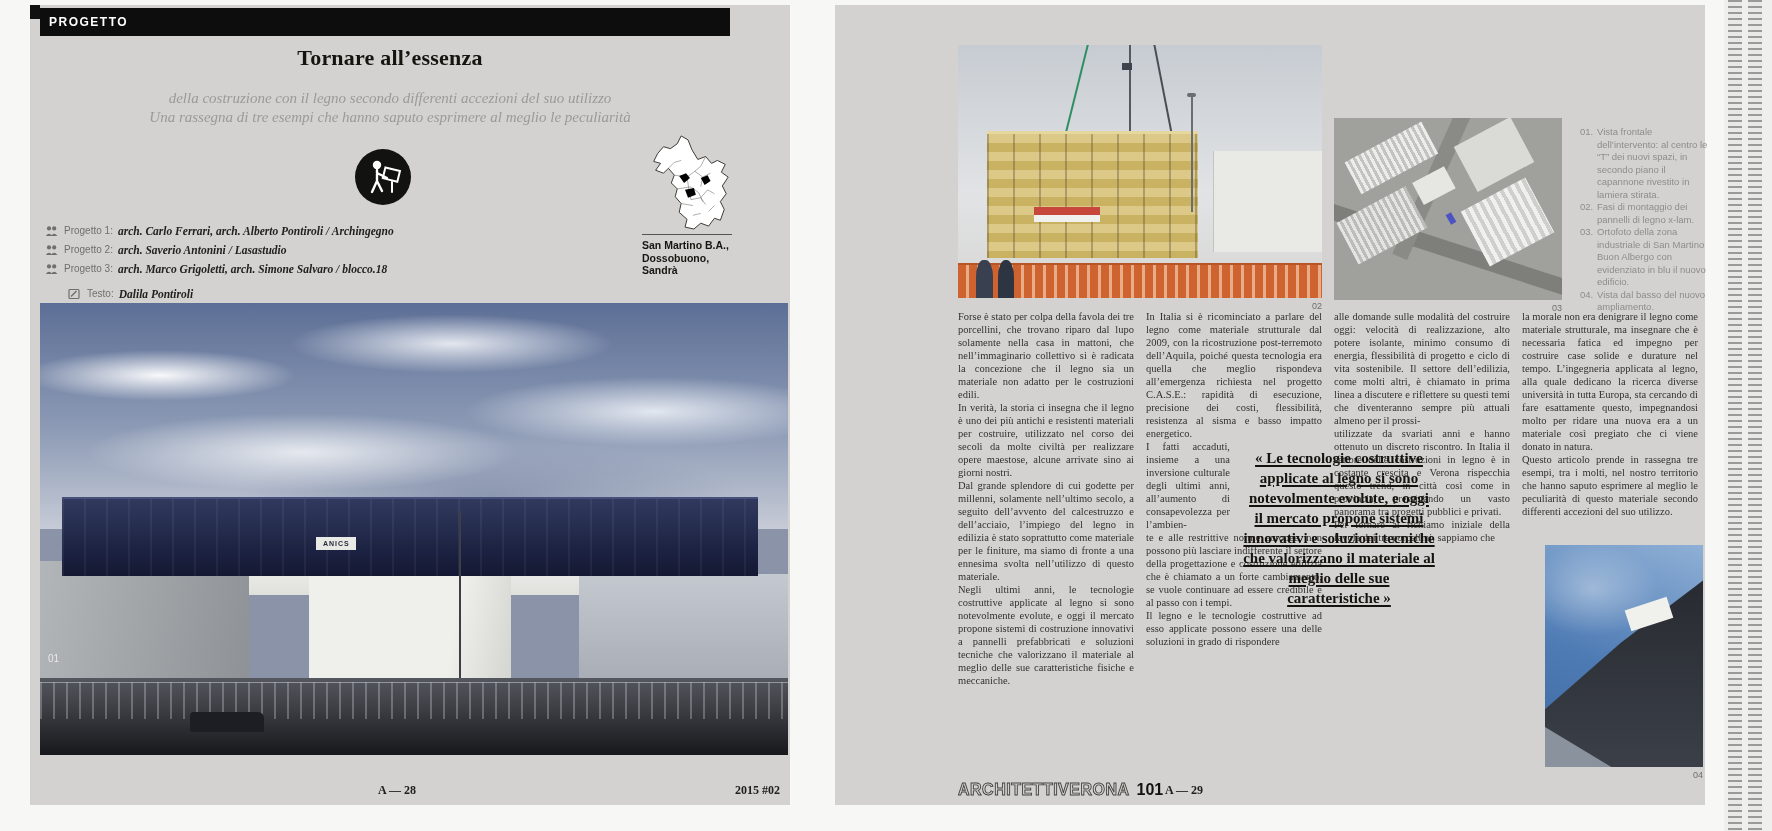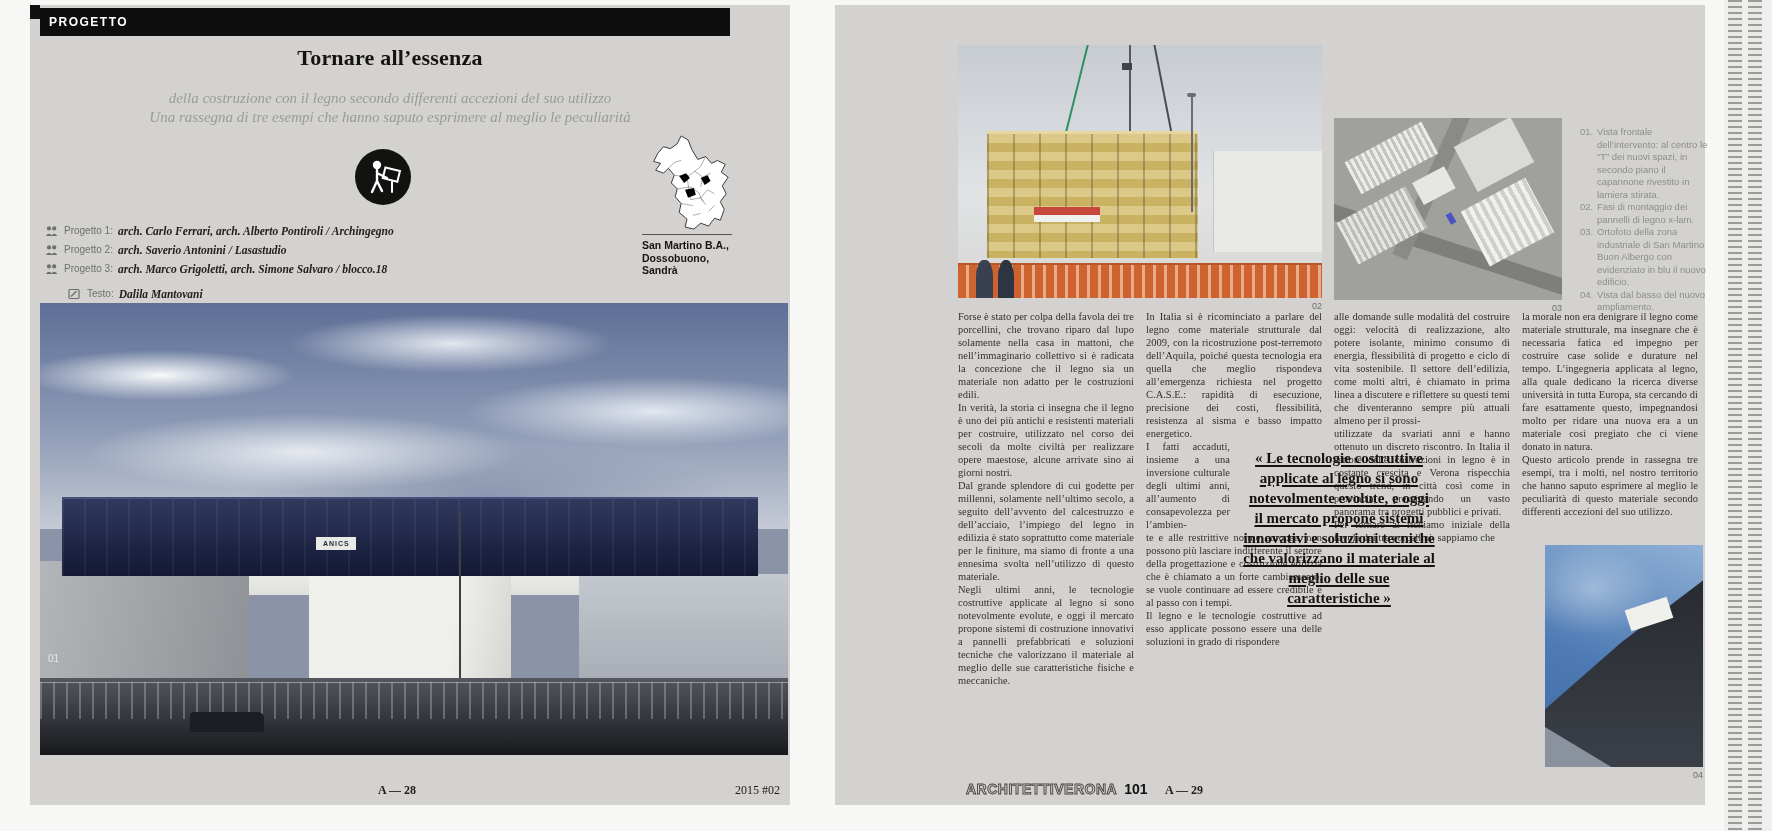--- a/index.html
+++ b/index.html
@@ -53,21 +53,21 @@
   .pm-street{position:absolute;left:0;bottom:0;width:100%;height:17%;
     background:linear-gradient(to bottom,#55575e,#17181c);}
   .pm-fence{position:absolute;left:0;bottom:8%;width:100%;height:8%;
     background:repeating-linear-gradient(90deg, rgba(195,200,210,.35) 0 2px, rgba(0,0,0,0) 2px 13px);
     border-top:1px solid rgba(210,215,225,.5);}
   .pm-pole{position:absolute;left:56%;top:46%;width:2px;height:38%;background:#3c3f45;}
   .pm-car{position:absolute;left:20%;bottom:5%;width:10%;height:4.5%;background:#1c1e24;border-radius:4px 6px 2px 2px;}
   .photo-num{position:absolute;font-family:"Liberation Sans",sans-serif;font-size:10px;color:#e8e8e8;}
   .pm-num{left:8px;top:77.5%;}
 
-  .folio{position:absolute;top:778px;font-size:12px;color:#22201c;}
+  .folio{position:absolute;top:778px;font-size:12px;color:#22201c;font-weight:bold;}
   .folio-left{left:348px;font-weight:bold;}
   .folio-issue{left:600px;width:150px;text-align:right;}
 
   
   .photo02{position:absolute;left:123px;top:40px;width:364px;height:253px;overflow:hidden;
     background:linear-gradient(to bottom,#c7ccd2,#e1e3e5 58%,#d6d6d3);}
   .p2-mast{position:absolute;left:47%;top:0;width:2px;height:42%;background:#565a60;}
   .p2-hook{position:absolute;left:45%;top:7%;width:10px;height:7px;background:#3f434b;}
   .p2-cable1{position:absolute;left:31%;top:-4%;width:2px;height:58%;background:#2f8f63;transform:rotate(14deg);}
   .p2-cable2{position:absolute;left:57%;top:-4%;width:2px;height:55%;background:#4a4e55;transform:rotate(-11deg);}
@@ -113,21 +113,21 @@
     text-decoration:underline;text-decoration-thickness:1.5px;text-underline-offset:2px;}
 
   .photo04{position:absolute;left:710px;top:540px;width:158px;height:222px;overflow:hidden;
     background:radial-gradient(ellipse 60% 30% at 30% 20%, rgba(255,255,255,.35), rgba(255,255,255,0) 70%),
                linear-gradient(200deg,#8fb0d6,#4e7bb4 55%,#3d6aa3);}
   .p4-dark{position:absolute;inset:0;background:linear-gradient(#24272d,#3b3f47);
     clip-path:polygon(0 100%, 0 74%, 48% 44%, 100% 16%, 100% 100%);}
   .p4-sky{position:absolute;left:52%;top:26%;width:28%;height:10%;background:#f0f0ec;transform:rotate(-18deg);}
   .p4-wedge{position:absolute;inset:0;background:#8a929d;clip-path:polygon(0 100%, 0 82%, 42% 100%);}
 
-  .brand{position:absolute;left:123px;top:776px;font-family:"Liberation Sans",sans-serif;font-size:14px;font-weight:bold;margin-left:8px;}
+  .brand{position:absolute;left:123px;top:776px;font-family:"Liberation Sans",sans-serif;font-size:16px;font-weight:bold;}
   .brand-name{color:#d3d2d0;-webkit-text-stroke:0.9px #44423e;letter-spacing:.5px;}
   .brand-num{color:#111;margin-left:7px;}
   .folio-right{left:330px;font-weight:bold;}
 
   .edge-strip{position:absolute;left:1724px;top:0;width:48px;height:831px;background:#efefed;}
   .edge-col{position:absolute;top:0;height:831px;width:14px;
     background:repeating-linear-gradient(to bottom,#9a9a98 0 2px,#e9e9e7 2px 6px);}
   .ec1{left:4px;} .ec2{left:24px;}
 </style>
 </head>
@@ -184,21 +184,21 @@
           </svg>
         <span class="cr-label">Progetto 3:</span>
         <span class="cr-names">arch. Marco Grigoletti, arch. Simone Salvaro / blocco.18</span>
       </div>
       <div class="cr-row last">
         <svg class="cr-ic" viewBox="0 0 13 12">
             <rect x="1" y="1.5" width="10" height="9" rx="1" fill="none" stroke="#6f6f6d" stroke-width="1.2"></rect>
             <path d="M3 8.5 L8.5 3" stroke="#6f6f6d" stroke-width="1.4"></path>
           </svg>
         <span class="cr-label">Testo:</span>
-        <span class="cr-names">Dalila Mantovani</span>
+        <span class="cr-names">Dalila Pontiroli</span>
       </div>
     </div>
 
     <div class="map-box">
       <svg viewBox="0 0 90 100" width="92" height="98">
         <path d="M38,3 L34,11 L27,16 L20,14 L14,21 L10,29 L17,31 L12,38 L20,41 L25,36 L31,43 L28,51 L34,57 L32,65 L38,72 L36,81 L44,88 L42,96 L51,98 L58,92 L66,95 L72,87 L78,89 L82,78 L78,70 L84,62 L80,54 L86,45 L79,40 L83,32 L75,28 L69,31 L63,24 L55,27 L49,17 L45,7 Z" fill="#ffffff" stroke="#3a3834" stroke-width="1"></path>
         <path d="M31,43 L44,45 L52,39 M34,57 L48,55 L56,61 M44,45 L46,58 M52,39 L60,45 L58,55 M60,45 L68,41 M48,68 L58,66 L63,73 M38,72 L50,74 M58,66 L65,58 M46,58 L48,68 M63,24 L58,34 L52,39 M25,36 L31,30 L38,28 M65,58 L72,62 M56,61 L60,70 M66,80 L72,74 M50,84 L58,82" fill="none" stroke="#5a5854" stroke-width="0.5"></path>
         <path d="M36,44 l7,-3 l4,5 l-6,5 z" fill="#000"></path>
         <path d="M42,58 l9,-2 l2,7 l-8,3 z" fill="#000"></path>
         <path d="M58,46 l7,-3 l3,6 l-6,4 z" fill="#000"></path>

